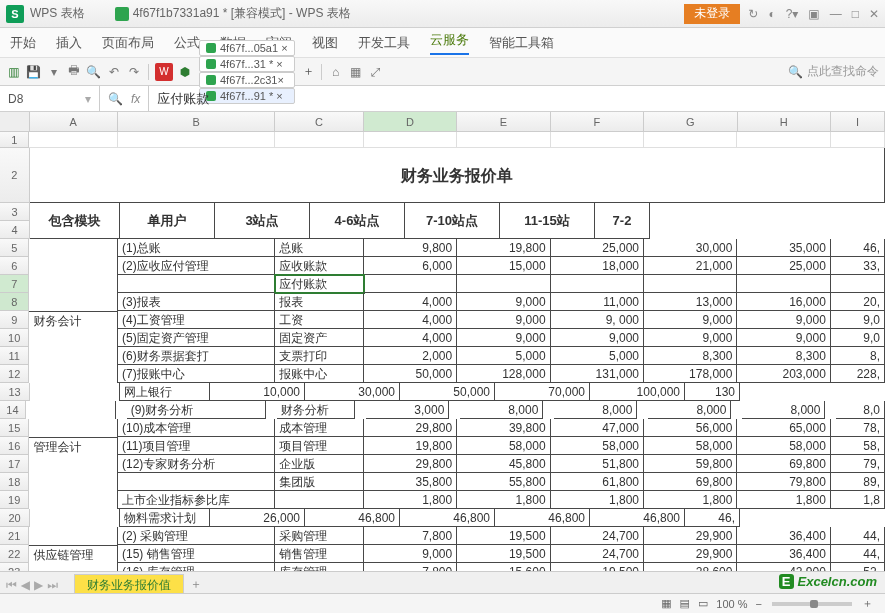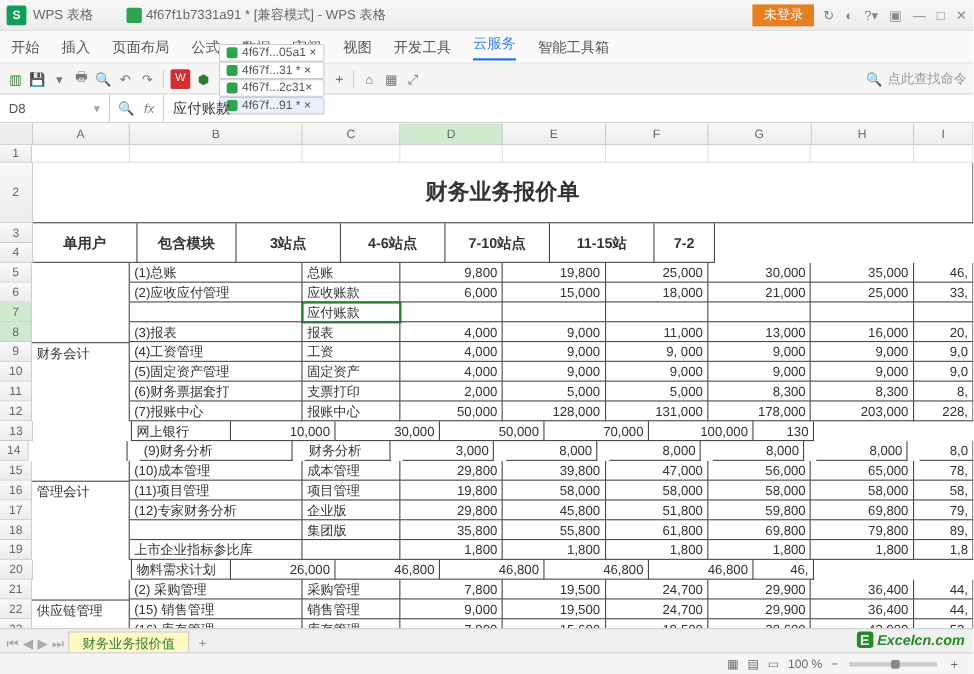--- a/index.html
+++ b/index.html
@@ -8,21 +8,21 @@
   .app-logo{width:18px;height:18px;background:#0f9d58;border-radius:2px;color:#fff;font-weight:bold;display:flex;align-items:center;justify-content:center;font-size:11px;margin-right:6px;}
   .title-text{color:#666;font-size:12px;}
   .title-file{color:#666;margin-left:30px;display:flex;align-items:center;}
   .file-ico{width:14px;height:14px;background:#2ea44f;border-radius:2px;margin-right:4px;}
   .spacer{flex:1;}
   .login-btn{background:#e67e22;color:#fff;padding:2px 10px;height:20px;display:flex;align-items:center;margin-right:8px;}
   .win-icons{display:flex;gap:10px;color:#888;}
   .win-icons span{cursor:pointer;}
   .menubar{height:30px;display:flex;align-items:center;padding:0 10px;gap:20px;border-bottom:1px solid #e0e0e0;background:#fafafa;}
   .menubar .mi{color:#555;cursor:pointer;font-size:13px;}
-  .menubar .mi.active{color:#3b82f6;border-bottom:2px solid #1a73e8;padding-bottom:4px;}
+  .menubar .mi.active{color:#4d7c0f;border-bottom:2px solid #1a73e8;padding-bottom:4px;}
   .toolbar{height:28px;display:flex;align-items:center;padding:0 6px;gap:4px;background:#f5f5f5;border-bottom:1px solid #d0d0d0;}
   .tb-ico{width:16px;height:16px;display:flex;align-items:center;justify-content:center;color:#777;cursor:pointer;}
   .tb-sep{width:1px;height:16px;background:#ccc;margin:0 2px;}
   .wps-red{width:18px;height:18px;background:#d32f2f;border-radius:2px;color:#fff;font-size:10px;display:flex;align-items:center;justify-content:center;}
   .doc-tab{display:flex;align-items:center;background:#fff;border:1px solid #ccc;padding:1px 6px;font-size:11px;color:#555;border-radius:2px;margin-left:2px;cursor:pointer;}
   .doc-tab.active{background:#e8f0fe;}
   .tb-plus{color:#555;margin-left:4px;cursor:pointer;}
   .search-hint{margin-left:auto;color:#999;display:flex;align-items:center;gap:4px;}
   .formula-bar{height:26px;display:flex;align-items:center;border-bottom:1px solid #d0d0d0;background:#fff;}
   .name-box{width:100px;border-right:1px solid #ccc;padding:0 8px;color:#555;display:flex;align-items:center;justify-content:center;height:100%;}
@@ -31,29 +31,29 @@
   .fx-val{flex:1;padding:0 8px;color:#333;font-size:13px;}
   .grid-wrap{position:relative;height:459px;overflow:hidden;background:#fff;}
   .col-headers{display:flex;height:20px;background:linear-gradient(#f9f9f9,#ececec);border-bottom:1px solid #ccc;}
   .corner{width:30px;border-right:1px solid #ccc;background:#eee;}
   .ch{border-right:1px solid #ccc;text-align:center;color:#666;font-size:11px;line-height:20px;cursor:pointer;}
   .row{display:flex;height:18px;}
   .rh{width:30px;background:linear-gradient(#f9f9f9,#ececec);border-right:1px solid #ccc;border-bottom:1px solid #ccc;text-align:center;color:#666;font-size:11px;line-height:18px;cursor:pointer;}
   .cell{border-right:1px solid #484848;border-bottom:1px solid #484848;padding:0 4px;line-height:18px;font-size:12px;overflow:hidden;white-space:nowrap;}
   .cell.num{text-align:right;}
   .title-row{height:55px;}
-  .title-cell{font-size:20px;font-weight:bold;text-align:center;line-height:55px;border-right:1px solid #484848;border-bottom:1px solid #484848;}
+  .title-cell{font-size:16px;font-weight:bold;text-align:center;line-height:55px;border-right:1px solid #484848;border-bottom:1px solid #484848;}
   .hdr-row{height:32px;}
   .hdr-row .cell{text-align:center;font-weight:bold;line-height:32px;font-size:13px;}
   .sel{outline:2px solid #2e7d32;outline-offset:-1px;background:#fff;}
   .row.sel-r .rh{background:#d0ead0;}
   .ch.sel-c{background:#d0ead0;}
   .sheet-tabs{height:26px;position:absolute;bottom:16px;left:0;right:0;display:flex;align-items:center;background:#f0f0f0;border-top:1px solid #ccc;padding:0 6px;}
   .st-nav{display:flex;gap:4px;color:#aaa;}
-  .st-tab{background:#fef9c3;border:1px solid #ccc;border-bottom:none;padding:2px 12px;margin-left:4px;font-size:12px;color:#2e7d32;cursor:pointer;}
+  .st-tab{background:#fde047;border:1px solid #ccc;border-bottom:none;padding:2px 12px;margin-left:16px;font-size:12px;color:#2e7d32;cursor:pointer;}
   .st-add{margin-left:6px;color:#888;cursor:pointer;}
   .statusbar{height:20px;background:#f5f5f5;border-top:1px solid #ccc;display:flex;align-items:center;padding:0 8px;font-size:11px;color:#666;position:absolute;bottom:0;left:0;right:0;}
   .statusbar .spacer{flex:1;}
   .sb-ico{margin:0 4px;cursor:pointer;}
   .zoom-slider{width:80px;height:4px;background:#ccc;margin:0 6px;position:relative;}
   .zoom-slider::after{content:"";width:8px;height:8px;background:#888;position:absolute;left:38px;top:-2px;border-radius:2px;}
   .watermark{position:absolute;bottom:24px;right:8px;font-size:13px;color:#228b22;font-weight:bold;display:flex;align-items:center;gap:4px;font-style:italic;}
   .watermark .e{background:#228b22;color:#fff;padding:0 3px;border-radius:3px;font-style:normal;}
   .no-b{border-right:1px solid #dfdfdf;border-bottom:1px solid #dfdfdf;}
 </style>
@@ -173,22 +173,22 @@
       </div>
       <div class="row title-row" style="height: 55px;">
         <div class="rh" style="height: 55px; line-height: 55px;">2</div>
         <div class="title-cell" style="width: 870px;">财务业务报价单</div>
       </div>
       <div class="row hdr-row" style="height: 36px;">
         <div style="width: 30px; display: flex; flex-direction: column;">
           <div class="rh" style="height: 18px; line-height: 18px;">3</div>
           <div class="rh" style="height: 18px; line-height: 18px;">4</div>
         </div>
+        <div class="cell " style="width: 90px; height: 36px; line-height: 36px; text-align: center; font-weight: bold;">包含模块</div>
         <div class="cell " style="width: 95px; height: 36px; line-height: 36px; text-align: center; font-weight: bold;">单用户</div>
-        <div class="cell " style="width: 90px; height: 36px; line-height: 36px; text-align: center; font-weight: bold;">包含模块</div>
         <div class="cell " style="width: 95px; height: 36px; line-height: 36px; text-align: center; font-weight: bold;">3站点</div>
         <div class="cell " style="width: 95px; height: 36px; line-height: 36px; text-align: center; font-weight: bold;">4-6站点</div>
         <div class="cell " style="width: 95px; height: 36px; line-height: 36px; text-align: center; font-weight: bold;">7-10站点</div>
         <div class="cell " style="width: 95px; height: 36px; line-height: 36px; text-align: center; font-weight: bold;">11-15站</div>
         <div class="cell " style="width: 55px; height: 36px; line-height: 36px; text-align: center; font-weight: bold;">7-2</div>
       </div>
       <div class="row " style="height: 18px;">
         <div class="rh" style="height: 18px; line-height: 18px;">5</div>
         <div class="cell " style="width: 90px; border-bottom: none;"></div>
         <div class="cell " style="width: 160px;">(1)总账</div>

